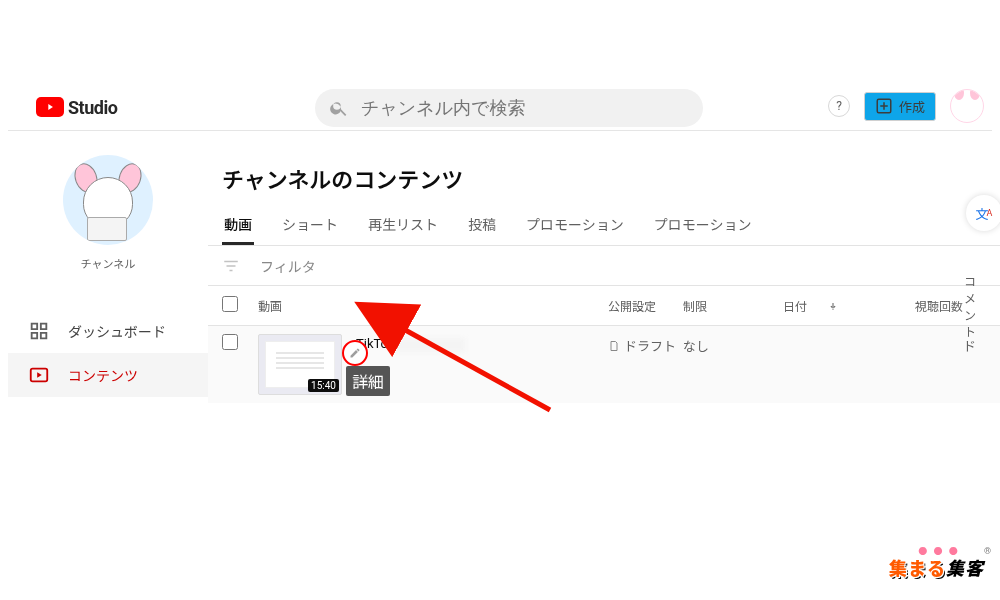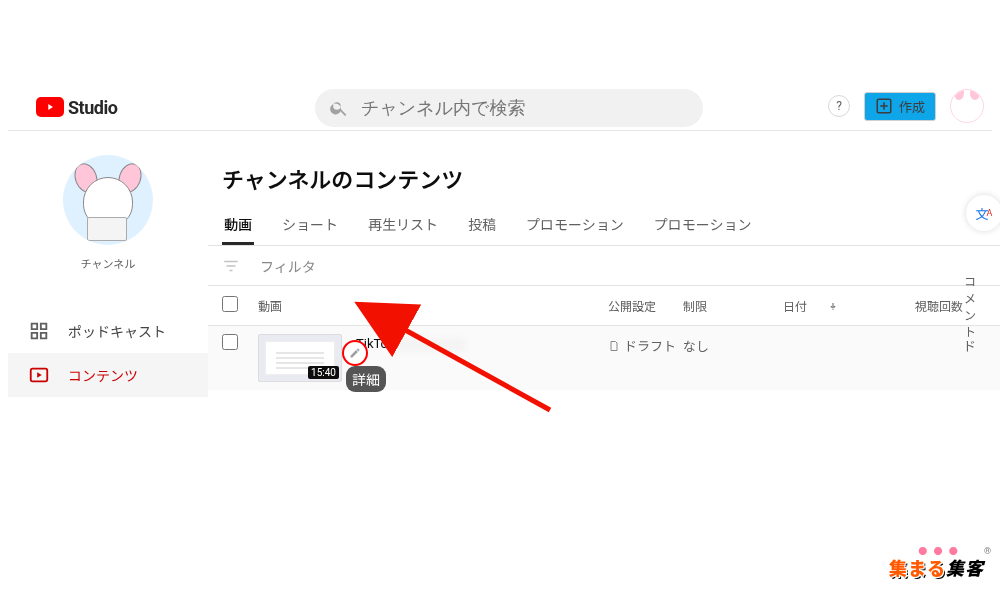--- a/index.html
+++ b/index.html
@@ -49,31 +49,31 @@
   .thead{ display:flex; align-items:center; height:40px; padding:0 14px; font-size:12px; color:#606060; border-bottom:1px solid #e3e3e3;}
   .col-check{ width:36px;}
   .col-video{ flex:0 0 350px;}
   .col-vis{ flex:0 0 75px;}
   .col-rest{ flex:0 0 100px;}
   .col-date{ flex:0 0 100px; display:flex; gap:20px; align-items:center;}
   .col-views{ flex:0 0 80px; text-align:right;}
   .col-comments{ flex:1; text-align:right; padding-right:10px;}
   input[type=checkbox]{ width:16px; height:16px; accent-color:#909090; border:2px solid #909090;}
   .trow{ display:flex; align-items:flex-start; padding:8px 14px; font-size:13px; color:#606060; background:#fafafa; min-height:62px;}
-  .thumb{ width:84px; height:48px; background:#eaeaf2; border:1px solid #ddd; border-radius:2px; position:relative; margin-right:14px;}
+  .thumb{ width:84px; height:61px; background:#eaeaf2; border:1px solid #ddd; border-radius:2px; position:relative; margin-right:14px;}
   .thumb-inner{ position:absolute; left:6px; top:6px; right:6px; bottom:6px; background:#fff; border:1px solid #eee;}
   .bars{ position:absolute; left:10px; top:10px; right:10px;}
   .bars div{ height:2px; background:#e6e6e6; margin-bottom:3px;}
   .dur{ position:absolute; right:2px; bottom:2px; background:#0d0d0d; color:#fff; font-size:10px; padding:1px 3px; border-radius:2px;}
   .video-meta{ flex:0 0 252px; position:relative;}
   .vid-title{ font-size:13px; color:#0d0d0d; padding-top:2px;}
   .blur-strip{ display:inline-block; width:70px; height:14px; background:#f4f4f4; filter:blur(2px); vertical-align:middle;}
   .edit-badge{ position:absolute; left:-14px; top:6px; width:26px; height:26px; border:2px solid #f00; border-radius:50%; background:#fff; display:flex; align-items:center; justify-content:center;}
   .edit-badge svg{ width:12px; height:12px; opacity:0.6;}
-  .detail-badge{ position:absolute; left:-10px; top:32px; background:#555; color:#fff; font-size:14px; padding:3px 6px; border-radius:9px;}
+  .detail-badge{ position:absolute; left:-10px; top:32px; background:#555; color:#fff; font-size:16px; padding:3px 6px; border-radius:2px;}
   .draft-ic{ width:12px; height:12px; margin-right:4px; vertical-align:-2px;}
   .trow .col-vis{ display:flex; align-items:center; padding-top:2px;}
   .trow .col-rest{ padding-top:2px;}
   .trow .col-comments{ padding-top:2px; color:#606060;}
 
   
   .arrow-svg{ position:absolute; left:0; top:0; pointer-events:none;}
 
   
   .xa-fab{ position:absolute; right:-2px; top:195px; width:36px; height:36px; border-radius:50%; background:#fff; box-shadow:0 0 6px rgba(0,0,0,0.15); display:flex; align-items:center; justify-content:center; font-size:13px; color:#1a73e8; cursor:pointer;}
@@ -126,21 +126,21 @@
       <div class="body"></div>
       <div class="laptop"></div>
   </div>
   <div class="channel-name">チャンネル</div>
   <div class="sidebar-blur"></div>
 
   <div class="nav-item">
     <svg viewBox="0 0 24 24">
         <path fill="none" stroke="#606060" stroke-width="2" d="M4 4h6v6H4zM14 4h6v6h-6zM4 14h6v6H4zM14 14h6v6h-6z"></path>
       </svg>
-    <span>ポッドキャスト</span>
+    <span>ダッシュボード</span>
   </div>
   <div class="nav-item active">
     <svg viewBox="0 0 24 24">
         <rect x="3" y="5" width="18" height="14" rx="2" fill="none" stroke="#c00" stroke-width="2"></rect>
         <path d="M10 9l5 3-5 3z" fill="#c00"></path>
       </svg>
     <span>コンテンツ</span>
   </div>
 </div>
 

